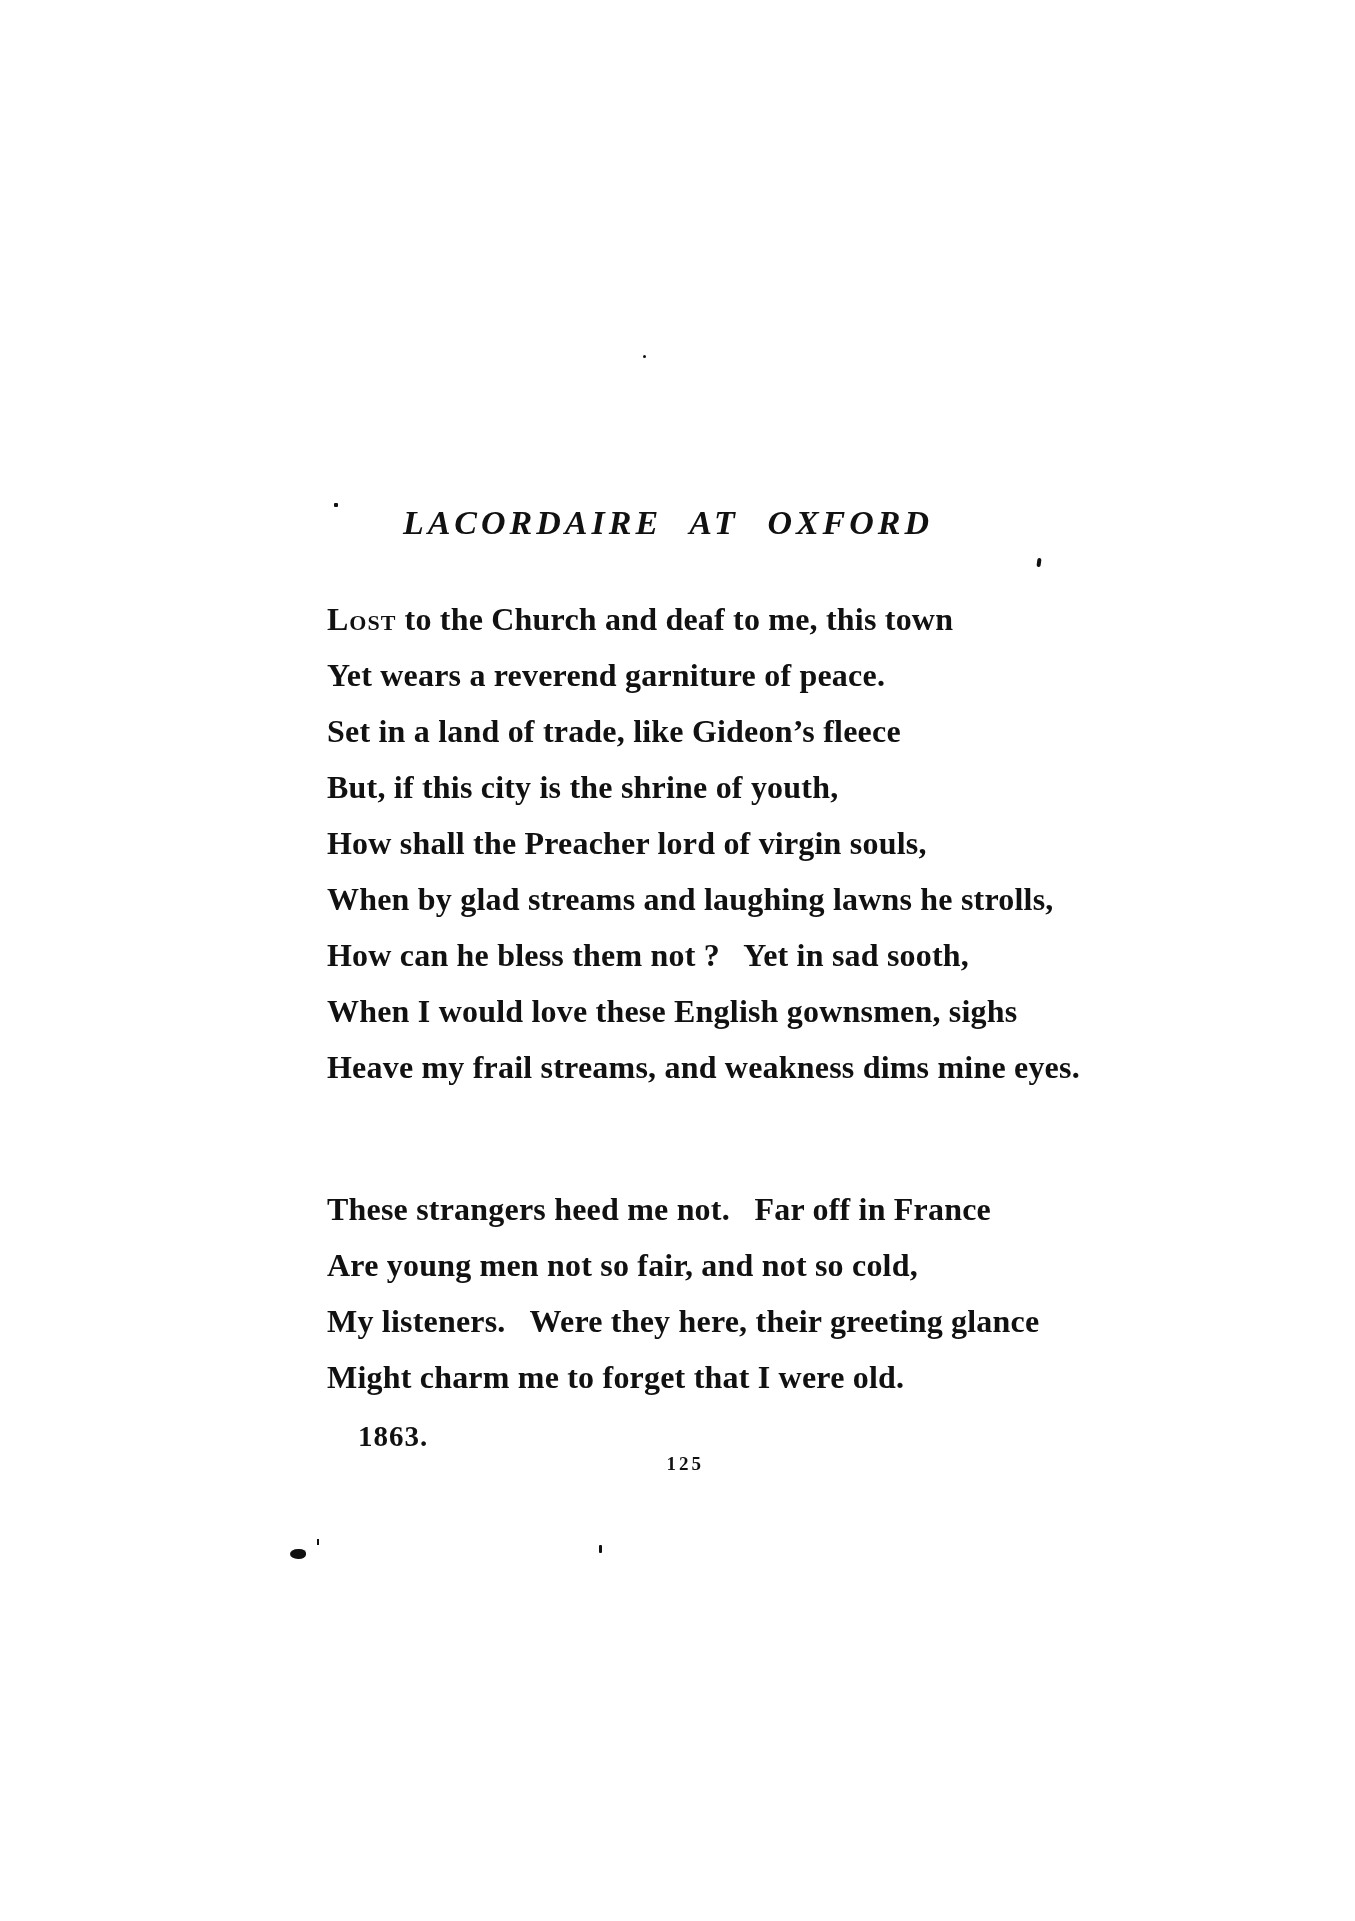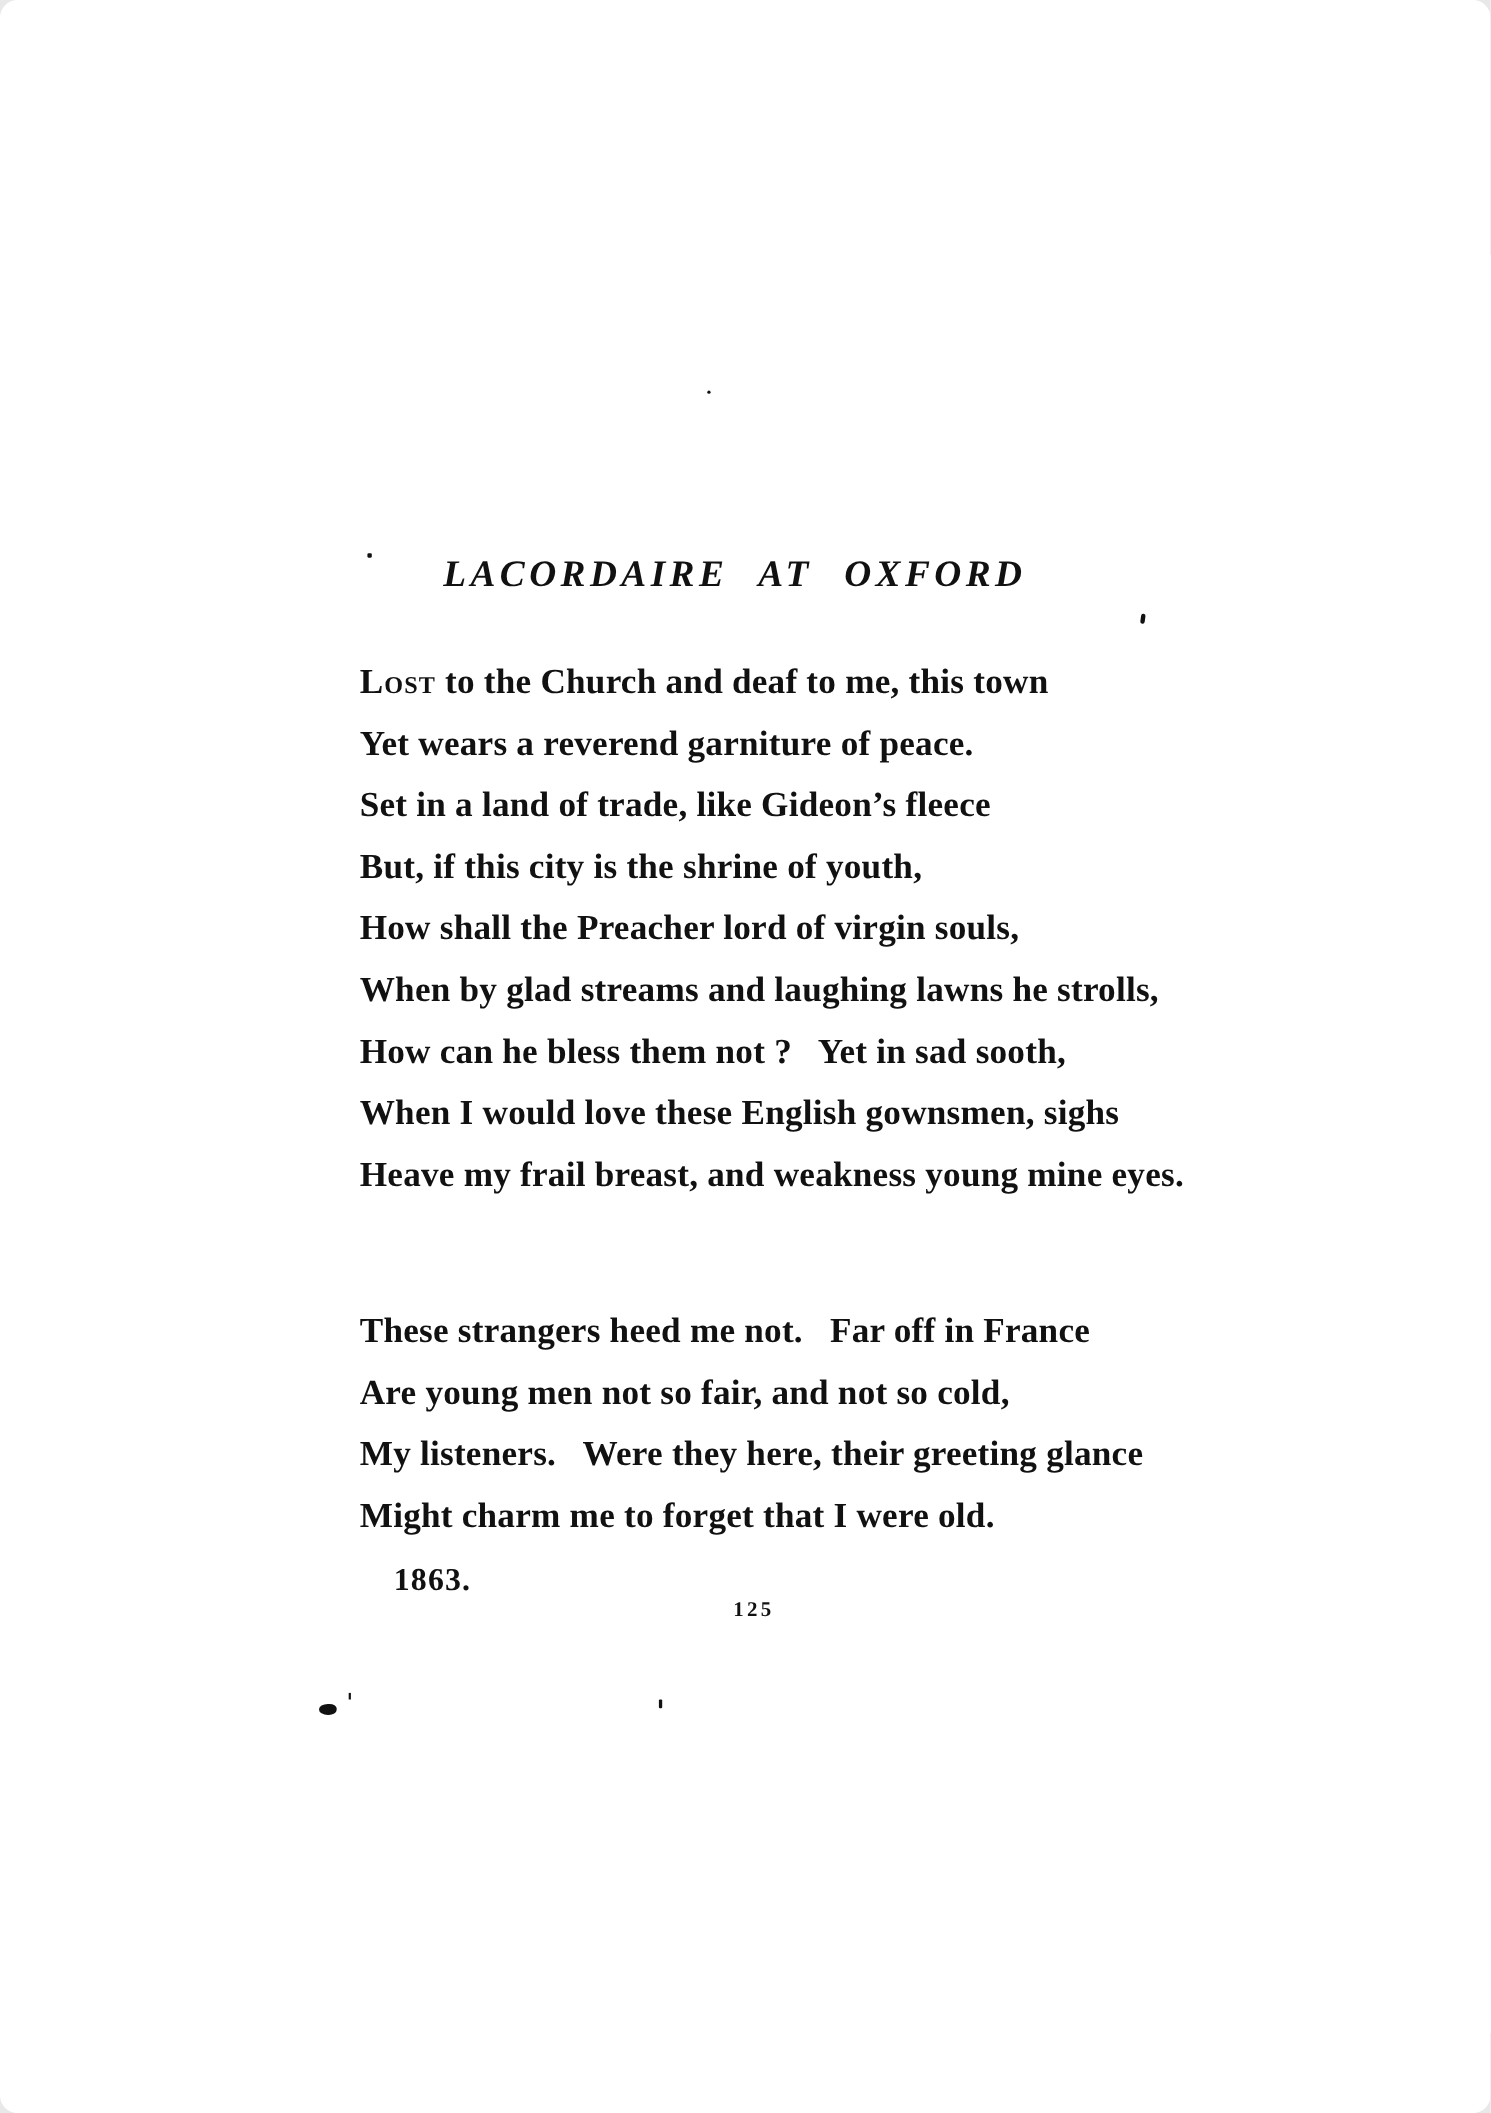--- a/index.html
+++ b/index.html
@@ -9,21 +9,20 @@
   }
   .page {
     position: relative;
     width: 1355px;
     height: 1921px;
     margin: 0 auto;
     background: #ffffff;
     color: #111111;
     font-family: "Liberation Serif", "DejaVu Serif", serif;
     overflow: hidden;
-    border-radius: 16px;
   }
   .poem-title {
     position: absolute;
     top: 481px;
     left: 340px;
     width: 656px;
     text-align: center;
     font-style: italic;
     font-weight: 700;
     font-size: 34px;
@@ -94,21 +93,21 @@
 
   <div class="stanza stanza-1">
     <div class="line"><span class="smallcaps">Lost</span><span> to the Church and deaf to me, this town</span></div>
     <div class="line">Yet wears a reverend garniture of peace.</div>
     <div class="line">Set in a land of trade, like Gideon’s fleece</div>
     <div class="line">But, if this city is the shrine of youth,</div>
     <div class="line">How shall the Preacher lord of virgin souls,</div>
     <div class="line">When by glad streams and laughing lawns he strolls,</div>
     <div class="line">How can he bless them not ?   Yet in sad sooth,</div>
     <div class="line">When I would love these English gownsmen, sighs</div>
-    <div class="line">Heave my frail breast, and weakness young mine eyes.</div>
+    <div class="line">Heave my frail streams, and weakness dims mine eyes.</div>
   </div>
 
   <div class="stanza stanza-2">
     <div class="line">These strangers heed me not.   Far off in France</div>
     <div class="line">Are young men not so fair, and not so cold,</div>
     <div class="line">My listeners.   Were they here, their greeting glance</div>
     <div class="line">Might charm me to forget that I were old.</div>
   </div>
 
   <div class="poem-date">1863.</div>

